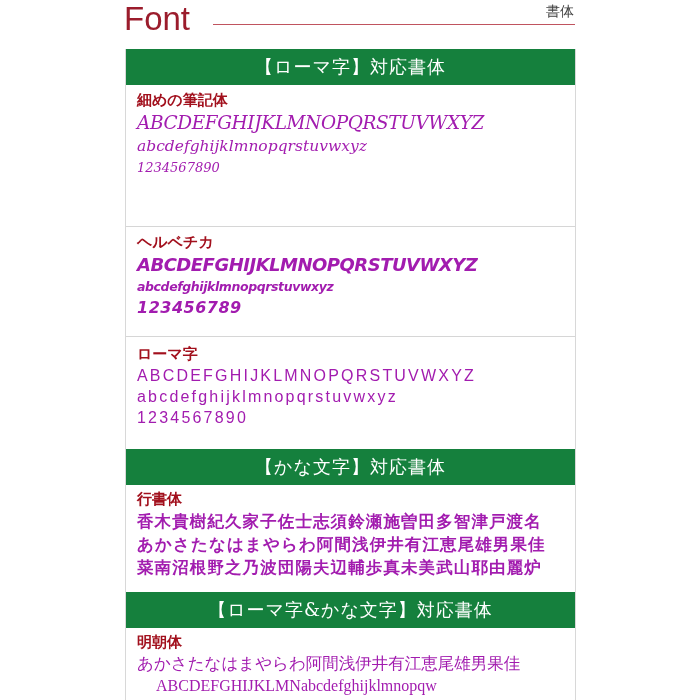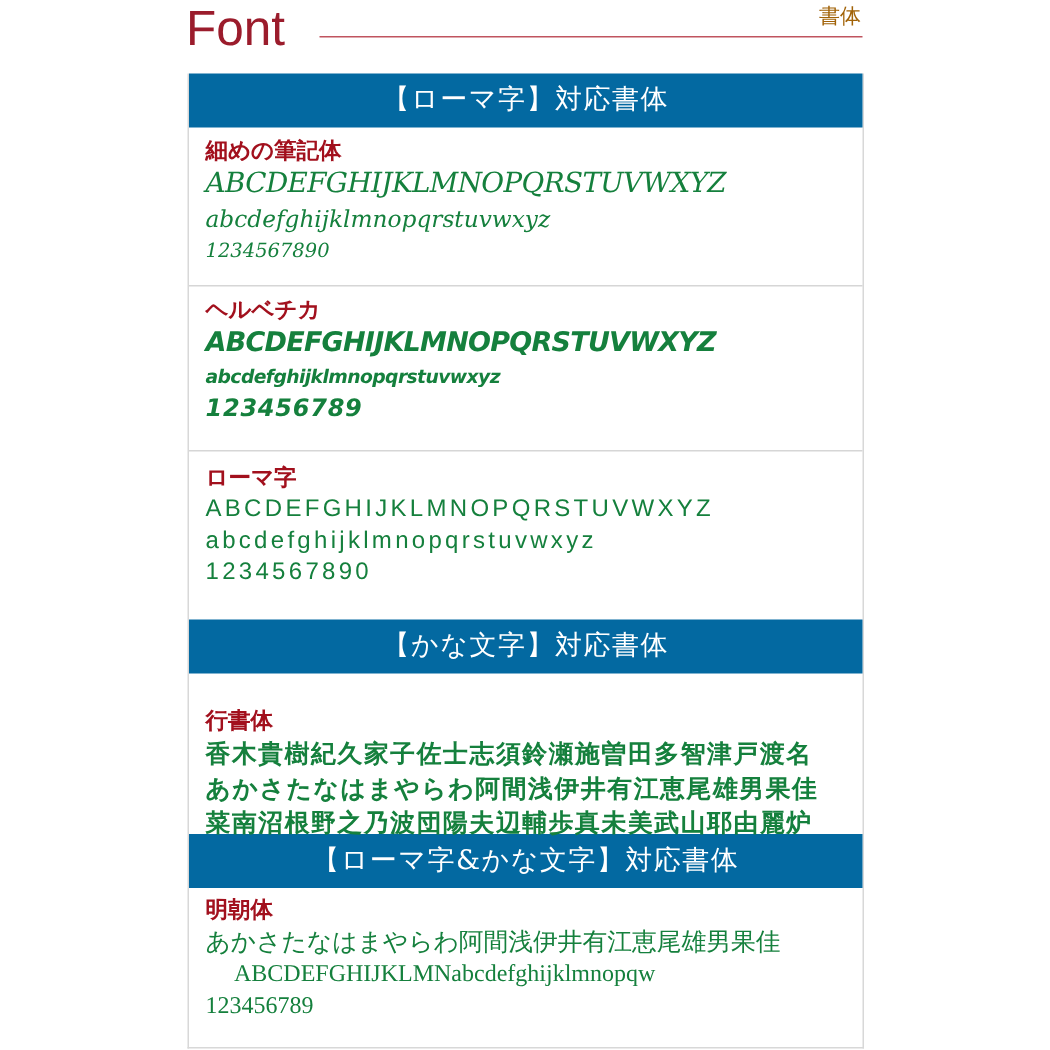--- a/index.html
+++ b/index.html
@@ -3,54 +3,54 @@
 <meta charset="utf-8">
 <style>
   html, body { margin: 0; padding: 0; background: #ffffff; }
   body { width: 700px; height: 700px; position: relative; overflow: hidden;
          font-family: "DejaVu Sans", "Liberation Sans", sans-serif; color: #1a1a1a; }
 
   .page-header { position: absolute; left: 0; top: 0; width: 700px; height: 45px; }
   .page-title { position: absolute; left: 124px; top: 0px; font-family: "Liberation Sans", sans-serif;
                 font-size: 33px; color: #9b1c2c; font-weight: normal; letter-spacing: 0px; line-height: 38px; }
   .header-rule { position: absolute; left: 213px; top: 24px; width: 362px; height: 1px; background: #c0545f; }
-  .page-subtitle { position: absolute; right: 126px; top: 2px; font-size: 14px; color: #a16207; line-height: 18px; text-align: right; }
+  .page-subtitle { position: absolute; right: 126px; top: 2px; font-size: 14px; color: #404040; line-height: 18px; text-align: right; }
 
   .content { position: absolute; left: 125px; top: 49px; width: 449px;
              border-left: 1px solid #d8d8d8; border-right: 1px solid #d8d8d8; border-bottom: 1px solid #d8d8d8; }
 
-  .group-bar { background: #0369a1; color: #ffffff; text-align: center;
+  .group-bar { background: #15803d; color: #ffffff; text-align: center;
                font-family: "DejaVu Serif", "Liberation Serif", serif; font-size: 18px;
                height: 36px; line-height: 36px; letter-spacing: 1px; }
 
   .font-section { padding: 6px 10px 4px 11px; border-bottom: 1px solid #d6d6d6; }
   .font-section.last { border-bottom: none; }
   .font-name { color: #a2101d; font-weight: bold; font-size: 15px; line-height: 19px; margin-bottom: 1px; }
 
-  .sample { white-space: nowrap; line-height: 1.15; color: #15803d; }
+  .sample { white-space: nowrap; line-height: 1.15; color: #a21caf; }
 
   
   .thin .s1 { font-family: "DejaVu Serif", serif; font-style: italic; font-size: 18.5px; letter-spacing: -0.4px; line-height: 24px; }
   .thin .s2 { font-family: "DejaVu Serif", serif; font-style: italic; font-size: 15.5px; line-height: 22px; }
   .thin .s3 { font-family: "DejaVu Serif", serif; font-style: italic; font-size: 13px; line-height: 22px; }
-  .thin { height: 106px; box-sizing: border-box; }
+  .thin { height: 142px; box-sizing: border-box; }
 
   
   .bold .s1 { font-family: "DejaVu Sans", sans-serif; font-style: italic; font-weight: bold; font-size: 18px; letter-spacing: -0.5px; line-height: 24px; }
   .bold .s2 { font-family: "DejaVu Sans", sans-serif; font-style: italic; font-weight: bold; font-size: 12.5px; letter-spacing: -0.4px; line-height: 20px; }
   .bold .s3 { font-family: "DejaVu Sans", sans-serif; font-style: italic; font-weight: bold; font-size: 16px; letter-spacing: 0.5px; line-height: 22px; }
   .bold { height: 110px; box-sizing: border-box; }
 
   
   .helv .s1, .helv .s2, .helv .s3 { font-family: "Liberation Sans", sans-serif; font-size: 16px; letter-spacing: 2.2px; line-height: 21px; }
   .helv { height: 112px; box-sizing: border-box; padding-top: 8px; }
 
   
   .gyo .s1, .gyo .s2, .gyo .s3 { font-family: "DejaVu Serif", serif; font-size: 16.5px; letter-spacing: 1.1px; line-height: 23px; font-weight: bold; }
-  .gyo { height: 107px; box-sizing: border-box; padding-top: 22px; }
+  .gyo { height: 107px; box-sizing: border-box; padding-top: 5px; }
 
   
   .min .s1 { font-family: "DejaVu Serif", "Liberation Serif", serif; font-size: 16.5px; line-height: 22px; letter-spacing: 0px; }
   .min .s2 { font-family: "Liberation Serif", serif; font-size: 16px; line-height: 21px; margin-left: 19px; }
   .min .s3 { font-family: "Liberation Serif", serif; font-size: 16px; line-height: 22px; }
   .min { height: 106px; box-sizing: border-box; padding-top: 5px; }
 </style>
 </head>
 <body>
 

